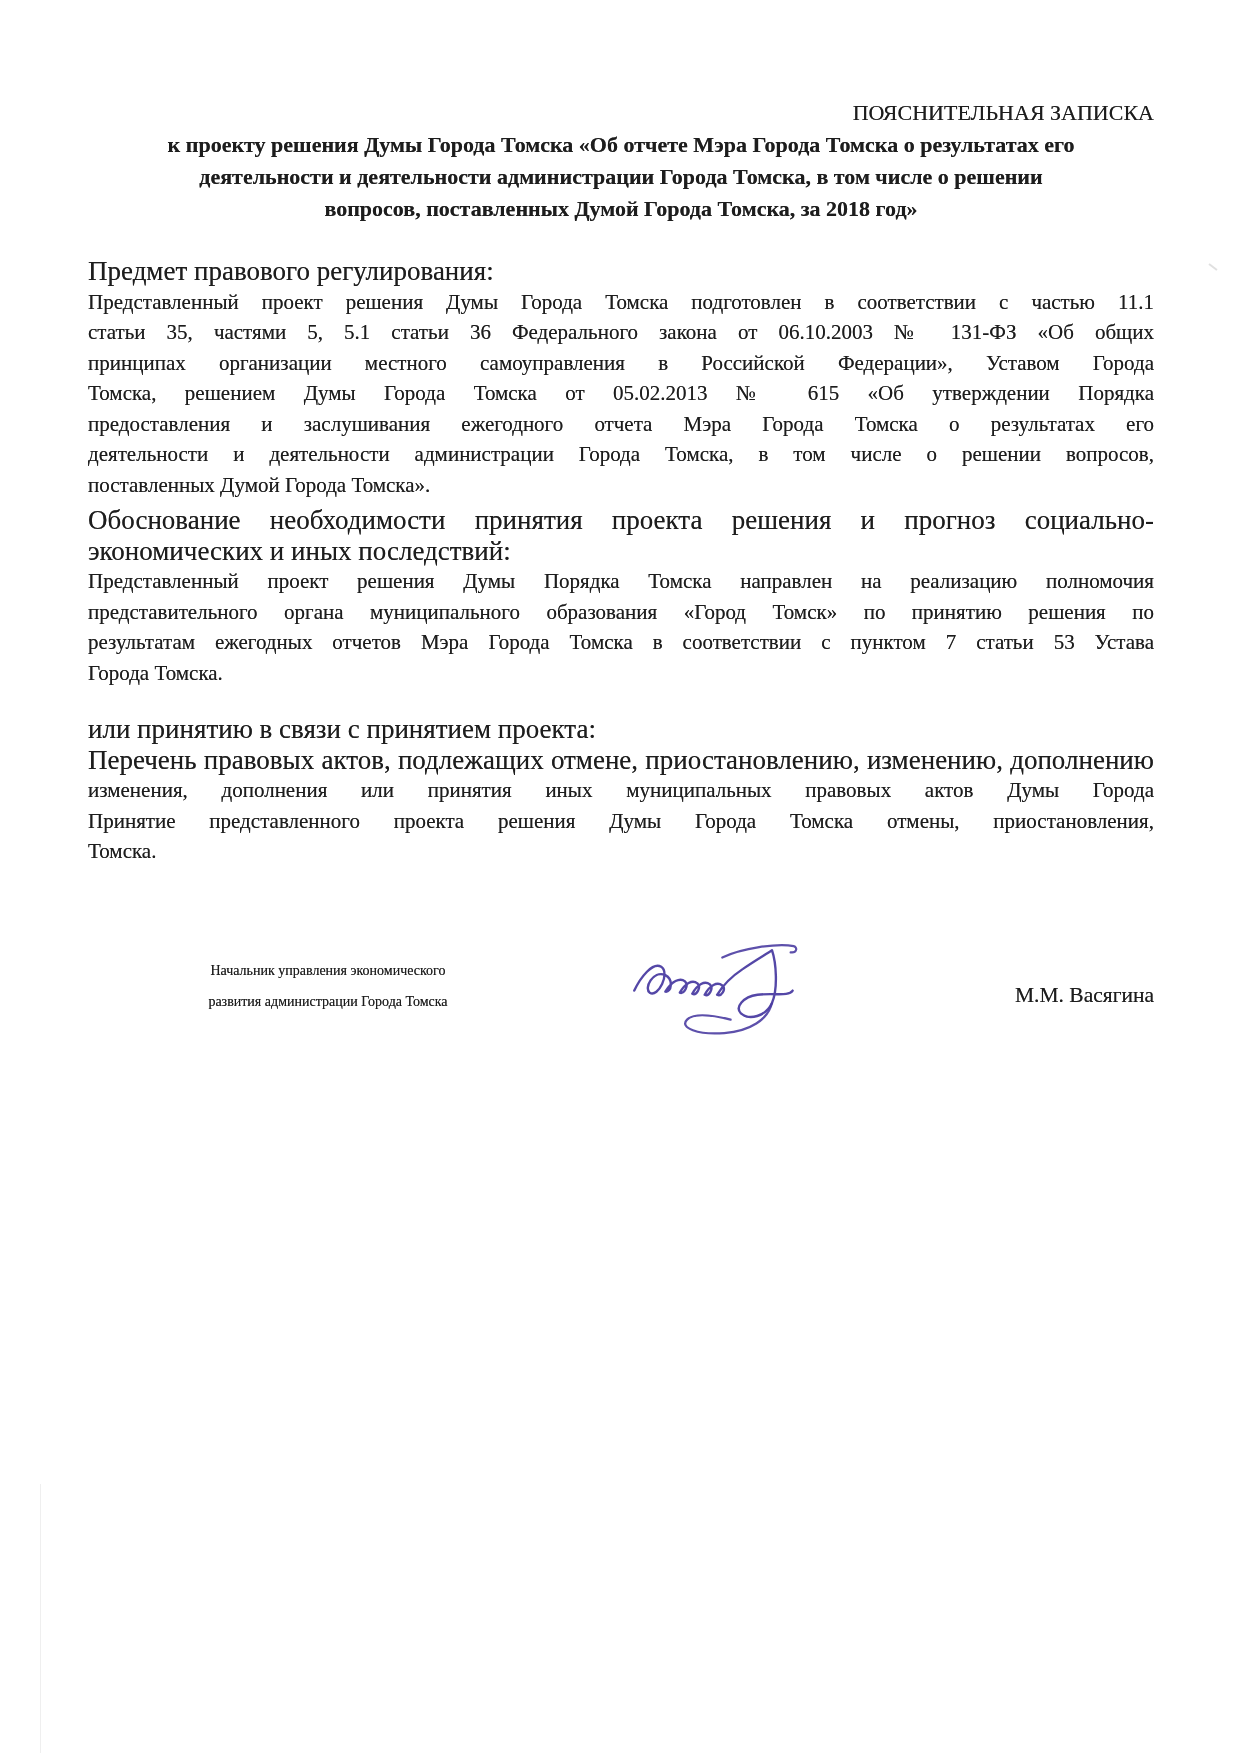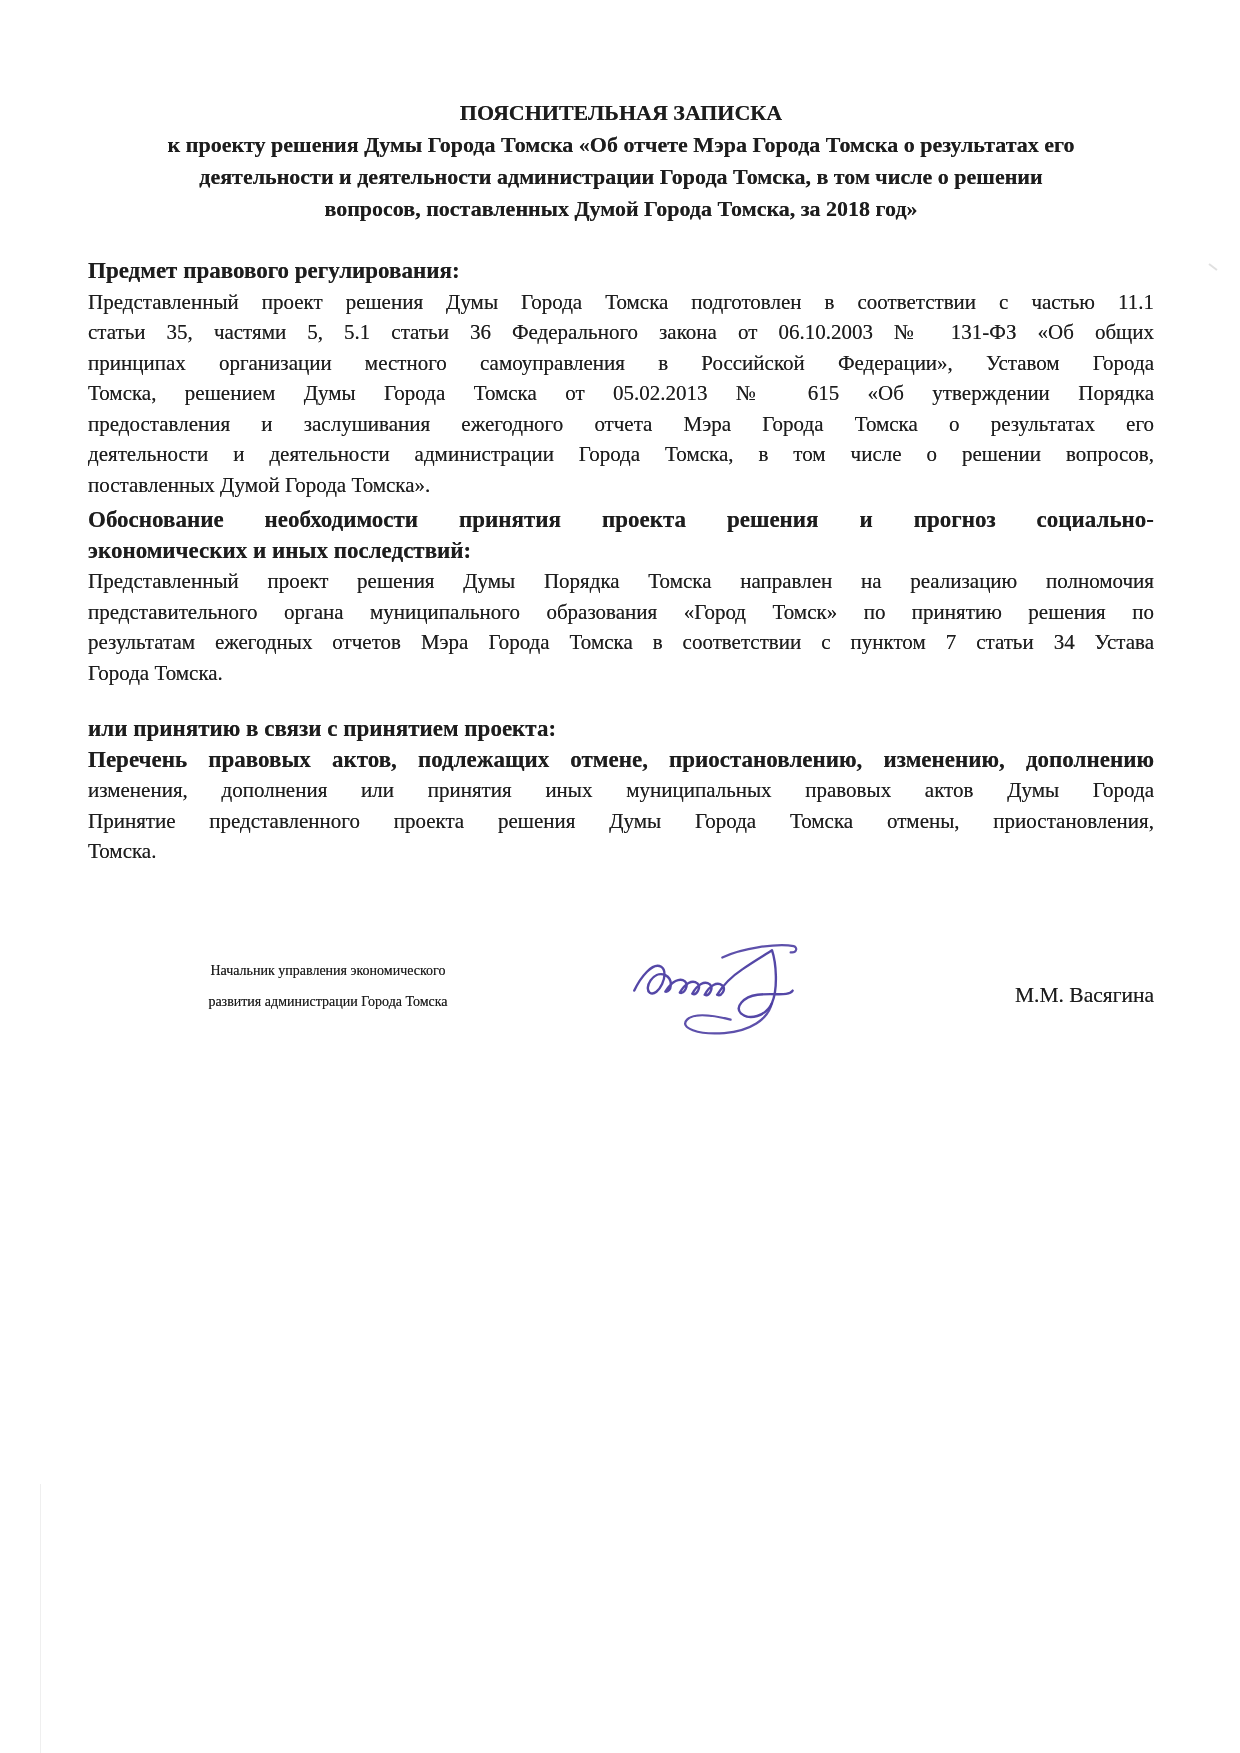--- a/index.html
+++ b/index.html
@@ -18,34 +18,34 @@
   }
   .content {
     position: absolute;
     left: 88px;
     top: 96px;
     width: 1066px;
     text-shadow: 0 0 0.45px rgba(20,20,20,0.65);
   }
   .doc-title {
     font-size: 22px;
-    font-weight: bold;
-    text-align: center;
+    font-weight: normal;
+    text-align: right;
     line-height: 33px;
   }
   .doc-subtitle .line {
     font-size: 22px;
     font-weight: bold;
     line-height: 32px;
     text-align: center;
   }
   .section { margin: 0; }
   .heading .line {
-    font-size: 23px;
-    font-weight: bold;
+    font-size: 27px;
+    font-weight: normal;
     line-height: 30.5px;
   }
   .para .line {
     font-size: 21px;
     line-height: 30.5px;
   }
   .just .line {
     text-align: justify;
     text-align-last: justify;
   }
@@ -134,21 +134,21 @@
     </div>
 
     <div class="section">
       <div class="heading just mt-h2">
           <div class="line">Обоснование необходимости принятия проекта решения и прогноз социально-</div>
           <div class="line last">экономических и иных последствий:</div>
         </div>
       <div class="para just">
           <div class="line">Представленный проект решения Думы Порядка Томска направлен на реализацию полномочия</div>
           <div class="line">представительного органа муниципального образования «Город Томск» по принятию решения по</div>
-          <div class="line">результатам ежегодных отчетов Мэра Города Томска в соответствии с пунктом 7 статьи 34 Устава</div>
+          <div class="line">результатам ежегодных отчетов Мэра Города Томска в соответствии с пунктом 7 статьи 53 Устава</div>
           <div class="line last">Города Томска.</div>
         </div>
     </div>
 
     <div class="section">
       <div class="heading just mt-h3">
           <div class="line last">или принятию в связи с принятием проекта:</div>
           <div class="line">Перечень правовых актов, подлежащих отмене, приостановлению, изменению, дополнению</div>
         </div>
       <div class="para just">

